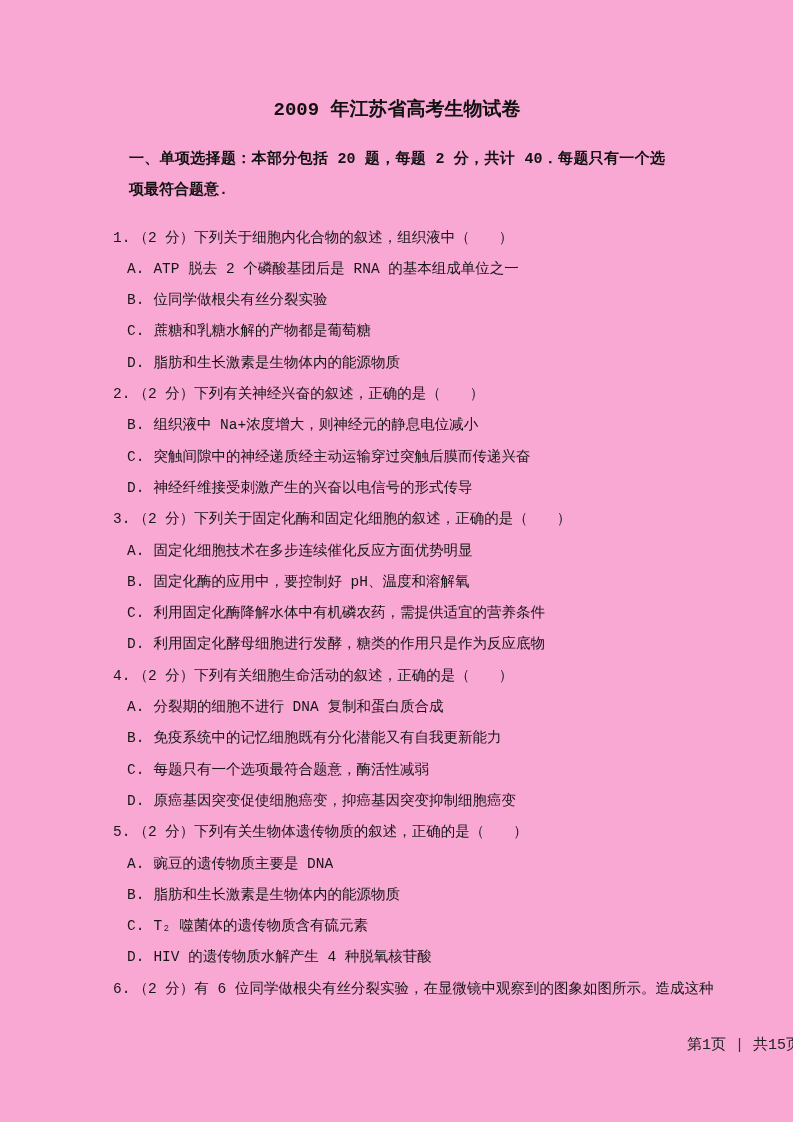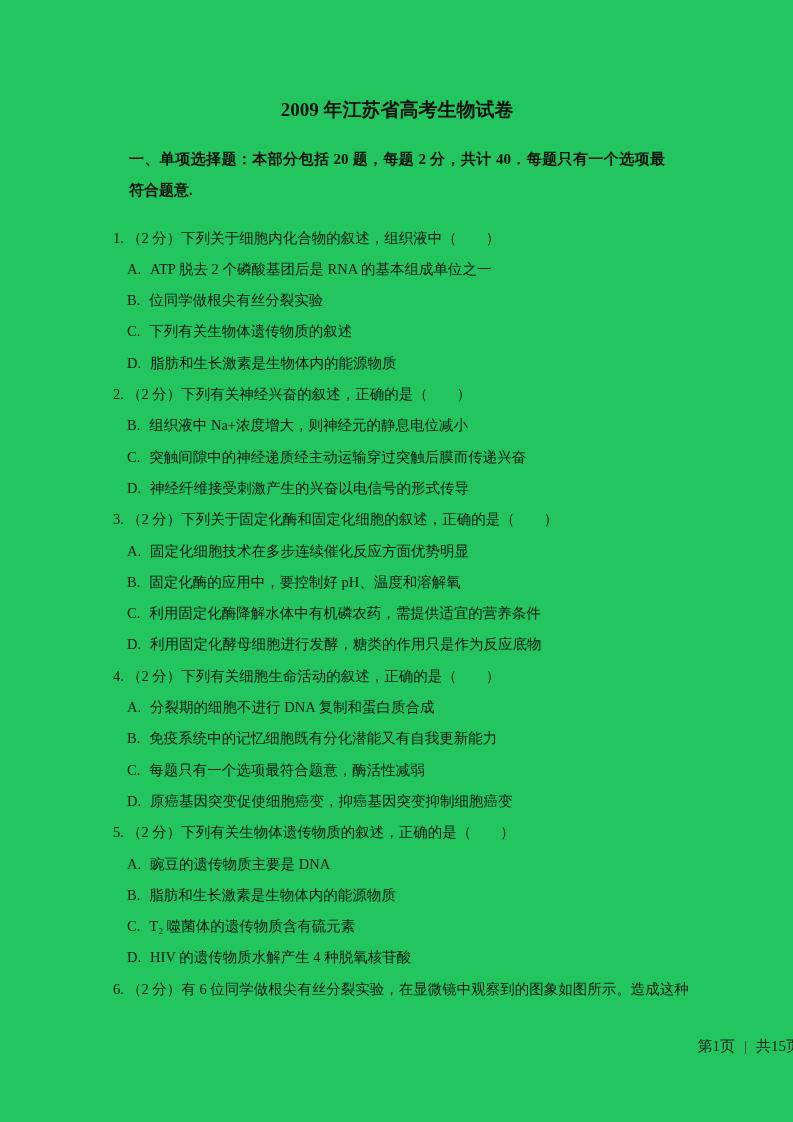--- a/index.html
+++ b/index.html
@@ -4,23 +4,23 @@
 <style>
   html, body {
     margin: 0;
     padding: 0;
     background: #ffffff;
   }
   .page {
     position: relative;
     width: 793px;
     height: 1122px;
-    background: #22c55e;
+    background: #f9a8d4;
     overflow: hidden;
-    font-family: Liberation Serif, serif;
+    font-family: Liberation Mono, monospace;
     color: #161616;
   }
   .content {
     padding: 97px 112px 0 113px;
   }
   .doc-title {
     margin: 0 0 21px 0;
     text-align: center;
     font-size: 19px;
     font-weight: 700;
@@ -75,21 +75,21 @@
   <div class="content">
 
     <h1 class="doc-title">2009 年江苏省高考生物试卷</h1>
 
     <p class="section-heading">一、单项选择题：本部分包括 20 题，每题 2 分，共计 40．每题只有一个选项最符合题意.</p>
 
     <div class="question">
       <p class="line stem"><span class="qnum">1.</span><span class="qpts">（2 分）</span><span>下列关于细胞内化合物的叙述，组织液中（　　）</span></p>
       <p class="line option"><span class="olabel">A.</span><span class="otext">ATP 脱去 2 个磷酸基团后是 RNA 的基本组成单位之一</span></p>
       <p class="line option"><span class="olabel">B.</span><span class="otext">位同学做根尖有丝分裂实验</span></p>
-      <p class="line option"><span class="olabel">C.</span><span class="otext">下列有关生物体遗传物质的叙述</span></p>
+      <p class="line option"><span class="olabel">C.</span><span class="otext">蔗糖和乳糖水解的产物都是葡萄糖</span></p>
       <p class="line option"><span class="olabel">D.</span><span class="otext">脂肪和生长激素是生物体内的能源物质</span></p>
     </div>
 
     <div class="question">
       <p class="line stem"><span class="qnum">2.</span><span class="qpts">（2 分）</span><span>下列有关神经兴奋的叙述，正确的是（　　）</span></p>
       <p class="line option"><span class="olabel">B.</span><span class="otext">组织液中 Na+浓度增大，则神经元的静息电位减小</span></p>
       <p class="line option"><span class="olabel">C.</span><span class="otext">突触间隙中的神经递质经主动运输穿过突触后膜而传递兴奋</span></p>
       <p class="line option"><span class="olabel">D.</span><span class="otext">神经纤维接受刺激产生的兴奋以电信号的形式传导</span></p>
     </div>
 

